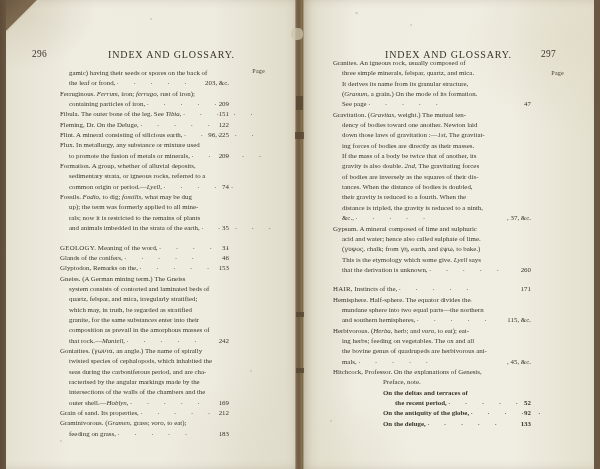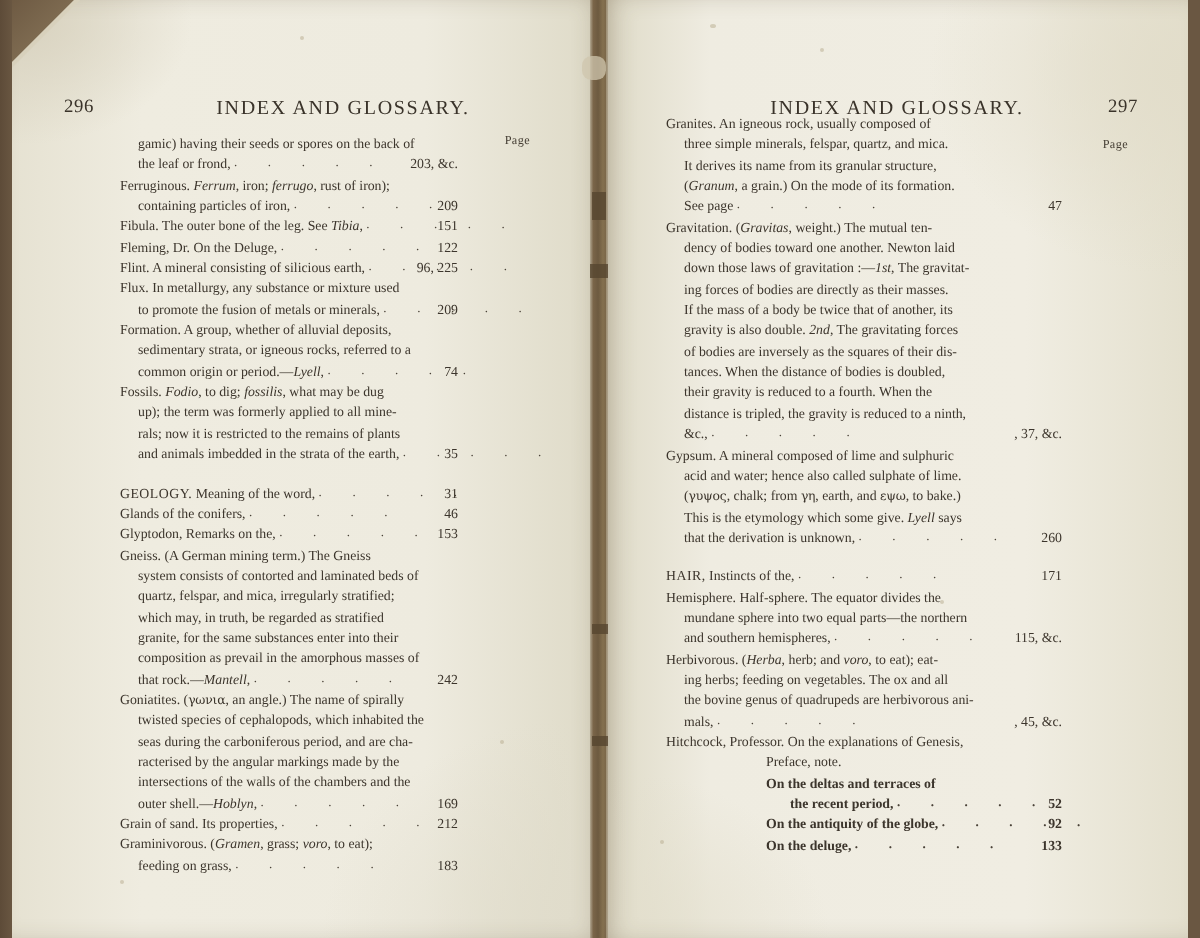--- a/index.html
+++ b/index.html
@@ -64,21 +64,21 @@
     position:absolute;top:49px;width:100%;
     font-size:10px;letter-spacing:.85px;
     color:#3a332a;
   }
   .folio{
     position:absolute;top:49px;font-size:9.4px;color:#3a332a;
     letter-spacing:.3px;
   }
   .p-left .folio{left:26px;}
   .p-left .runhead{text-align:center;padding-left:18px;}
-  .p-right .folio{right:25px;text-align:right;}
+  .p-right .folio{right:38px;text-align:right;}
   .p-right .runhead{text-align:center;padding-right:18px;}
 
   .pagecol{
     position:absolute;font-size:6.9px;color:#3c352c;
     line-height:10.35px;
   }
   .p-left .pagecol{left:54px;top:68px;width:205px;}
   .p-right .pagecol{left:30px;top:58px;width:228px;}
 
   .pagelbl{

